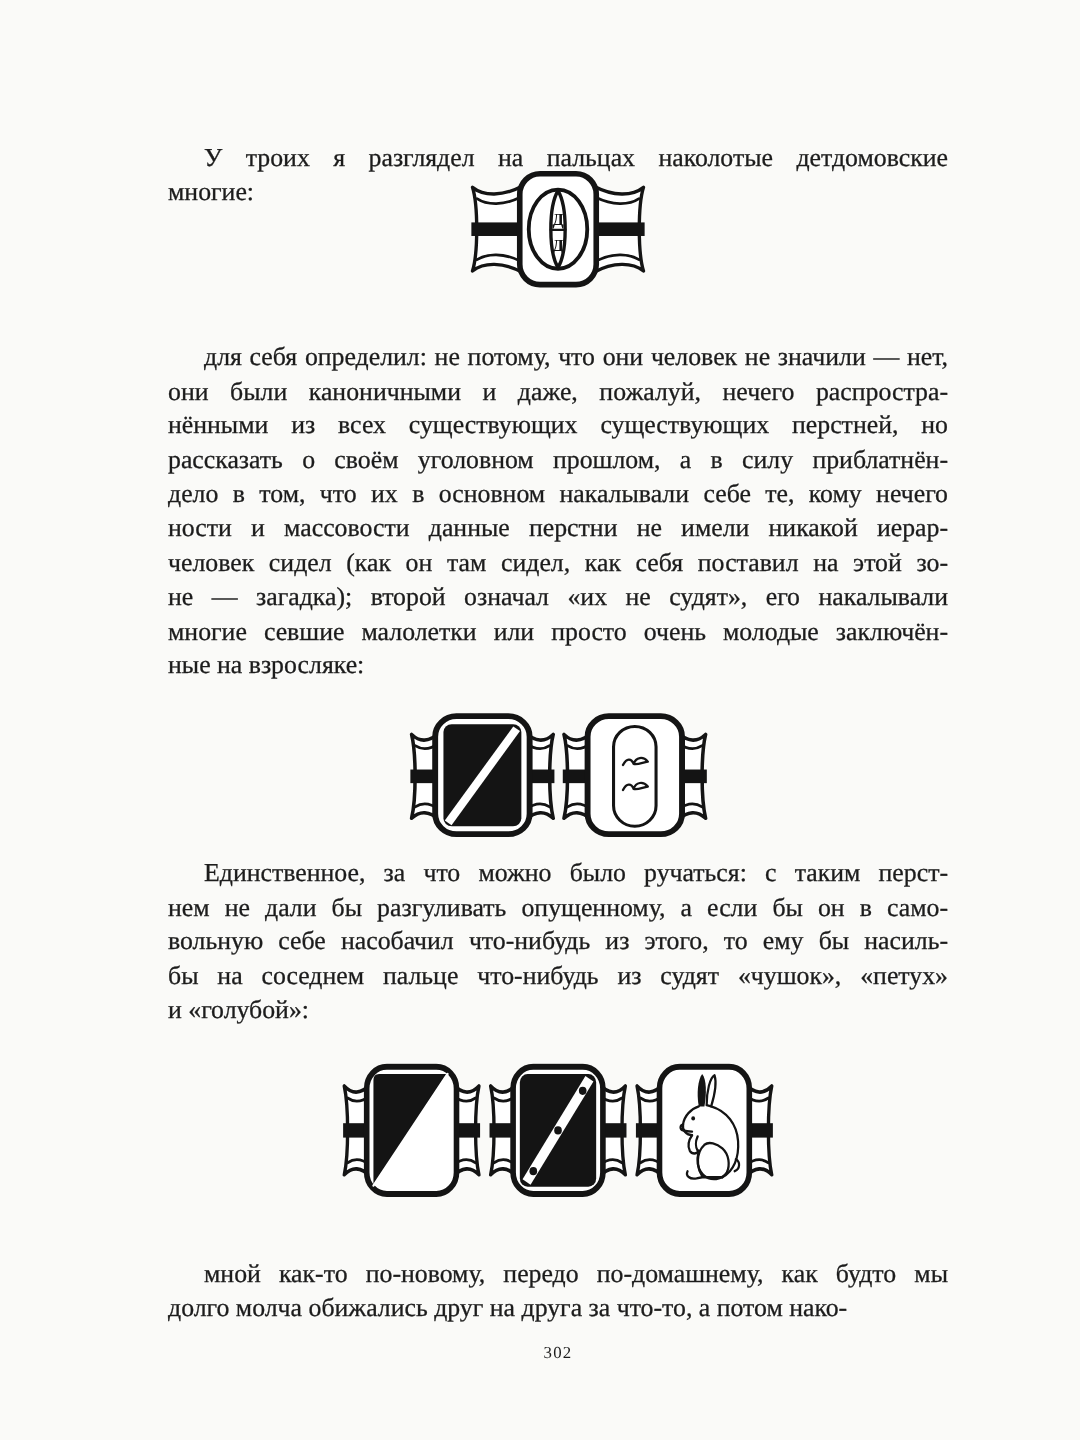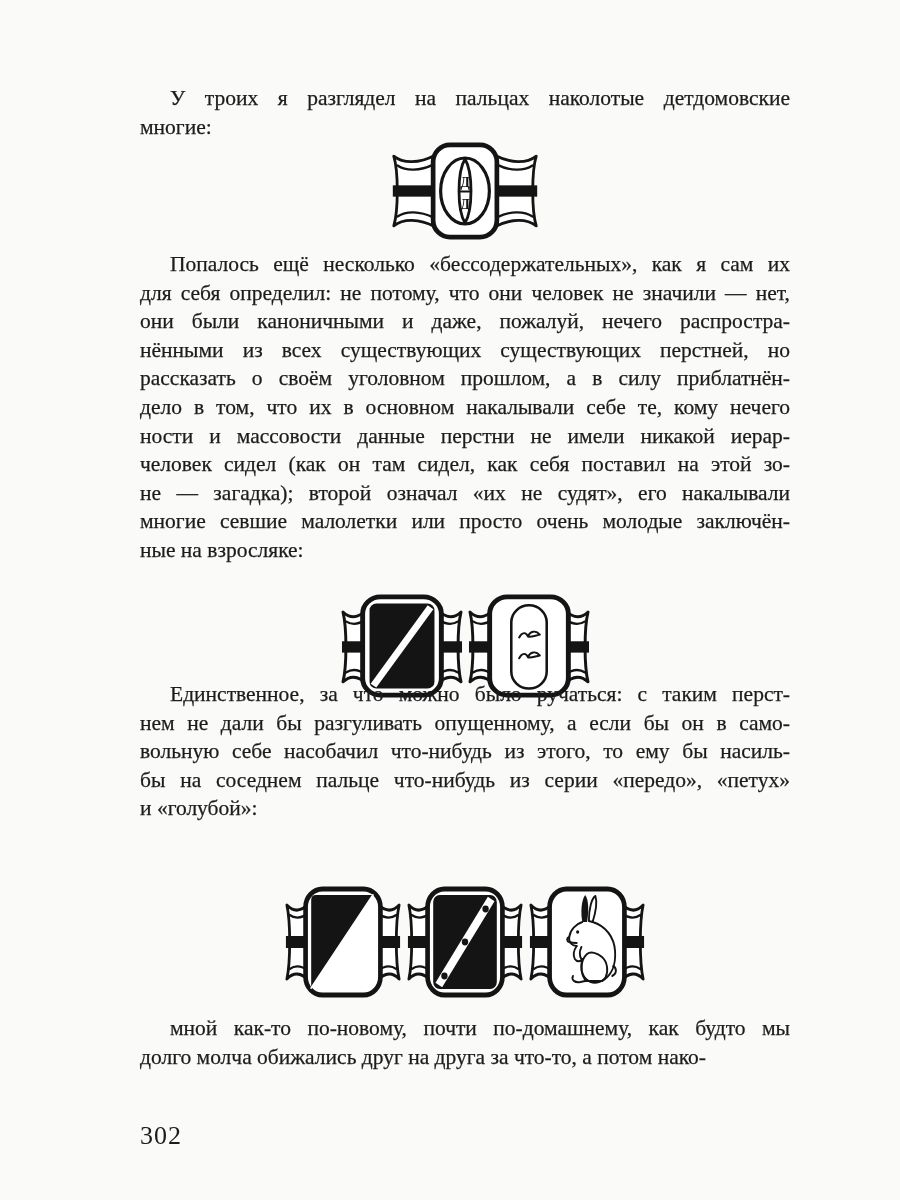--- a/index.html
+++ b/index.html
@@ -12,42 +12,42 @@
     overflow:hidden;
   }
   .page { position:relative; width:900px; height:1200px; }
 
   .para {
     position:absolute; left:140px; width:650px;
     font-size:21.5px; line-height:28.6px;
     -webkit-text-stroke:0.25px var(--ink);
   }
   .line { text-align:justify; text-align-last:justify; height:28.6px; white-space:normal; }
-  .para .line:first-child { text-indent:30px; }
+  .para .line:first-child { text-indent:30px;margin-top:33px; }
   .para .line:last-child { text-align-last:left; }
 
   .figure {
     position:absolute; left:140px; width:650px;
     display:flex; justify-content:center; align-items:center;
   }
   .fig-row2 { gap:5px; }
   .fig-row3 { gap:6px; }
 
   .band-outline { fill:#ffffff; stroke:var(--art); stroke-width:3; stroke-linejoin:round; }
   .band-line    { fill:none; stroke:var(--art); stroke-width:2.4; stroke-linecap:round; }
   .band-stripe  { fill:var(--art); }
   .face   { fill:#ffffff; stroke:var(--art); stroke-width:5; }
   .lineart{ fill:none; stroke:var(--art); stroke-width:2.6; stroke-linecap:round; stroke-linejoin:round; }
   .thin   { stroke-width:2; }
   .fillart{ fill:var(--art); stroke:none; }
   .dd-text{ font-family:"Liberation Serif",serif; font-weight:bold; font-size:15px; fill:var(--art); }
 
   .pagenum {
     position:absolute; top:1121px; left:140px; width:650px;
-    font-size:26px; letter-spacing:1px;
+    text-align:center; font-size:14px; letter-spacing:1px;
   }
 </style>
 </head>
 <body>
 
 <svg width="0" height="0" style="position:absolute" aria-hidden="true">
   <defs>
     <g id="bandA">
       <path class="band-outline" d="M48,14 C31,23 14,23 4,15 C9,31 9,73 4,89 C14,81 31,81 48,90 Z"></path>
       <path class="band-line" d="M46,24 C32,31 17,31 8,25"></path>
@@ -79,21 +79,20 @@
       <ellipse class="lineart" cx="80" cy="52" rx="26" ry="35" style="stroke-width:3.4"></ellipse>
       <path class="lineart" d="M80,18 C71.5,32 71.5,72 80,86 C88.5,72 88.5,32 80,18 Z" style="stroke-width:3"></path>
       <text class="dd-text" x="80" y="48" text-anchor="middle">Д</text>
       <path class="lineart thin" d="M73.5,52.5 L86.5,52.5"></path>
       <text class="dd-text" x="80" y="71" text-anchor="middle">Д</text>
     </svg>
   </div>
 
   <div class="para" style="top:250px">
 
-  <div class="line">Попалось ещё несколько «бессодержательных», как я сам их</div>
       <div class="line">для себя определил: не потому, что они человек не значили — нет,</div>
       <div class="line">они были каноничными и даже, пожалуй, нечего распростра-</div>
       <div class="line">нёнными из всех существующих существующих перстней, но</div>
       <div class="line">рассказать о своём уголовном прошлом, а в силу приблатнён-</div>
       <div class="line">дело в том, что их в основном накалывали себе те, кому нечего</div>
       <div class="line">ности и массовости данные перстни не имели никакой иерар-</div>
       <div class="line">человек сидел (как он там сидел, как себя поставил на этой зо-</div>
       <div class="line">не — загадка); второй означал «их не судят», его накалывали</div>
       <div class="line">многие севшие малолетки или просто очень молодые заключён-</div>
       <div class="line">ные на взросляке:</div>
@@ -115,21 +114,21 @@
       <path class="lineart thin" d="M52,46 C55,40 59,40 61,45 C63,39 69,38 73,43 C68,44 64,46 61,45"></path>
       <path class="lineart thin" d="M52,68 C55,62 59,62 61,67 C63,61 69,60 73,65 C68,66 64,68 61,67"></path>
     </svg>
   </div>
 
   <div class="para" style="top:680px">
 
   <div class="line">Единственное, за что можно было ручаться: с таким перст-</div>
       <div class="line">нем не дали бы разгуливать опущенному, а если бы он в само-</div>
       <div class="line">вольную себе насобачил что-нибудь из этого, то ему бы насиль-</div>
-      <div class="line">бы на соседнем пальце что-нибудь из серии «передо», «петух»</div>
+      <div class="line">бы на соседнем пальце что-нибудь из судят «чушок», «петух»</div>
       <div class="line">и «голубой»:</div>
     </div>
 
   <div class="figure fig-row3" style="top:886px">
     <svg viewBox="0 0 124 112" width="116" height="112" preserveAspectRatio="none">
       <use href="#bandB"></use>
       <use href="#bandB" transform="translate(124,0) scale(-1,1)"></use>
       <rect class="face" x="22" y="3" width="80" height="106" rx="18"></rect>
       <path class="fillart" d="M28,102 L28,14 Q28,9 33,9 L94,9 Z"></path>
       <path class="lineart thin" d="M28,102 L94,9" stroke="#ffffff" style="stroke:#ffffff"></path>
@@ -160,19 +159,19 @@
         <path class="lineart thin" d="M62,68 C55,74 54,87 61,93 C68,99 78,97 82,91 C85,85 84,76 78,71 C73,67 66,65 62,68"></path>
         <path class="lineart thin" d="M57,73 C55,80 56,88 60,94"></path>
         <path class="lineart thin" d="M47,90 C45,94 49,97 55,96 L60,95 L78,95"></path>
         <path class="lineart thin" d="M90,80 C94,82 94,88 89,90"></path>
       </g>
     </svg>
   </div>
 
   <div class="para" style="top:1014px">
 
-      <div class="line">мной как-то по-новому, почти по-домашнему, как будто мы</div>
+      <div class="line">мной как-то по-новому, передо по-домашнему, как будто мы</div>
       <div class="line">долго молча обижались друг на друга за что-то, а потом нако-</div>
     </div>
 
   <div class="pagenum">302</div>
 
 </div>
 
 </body></html>

